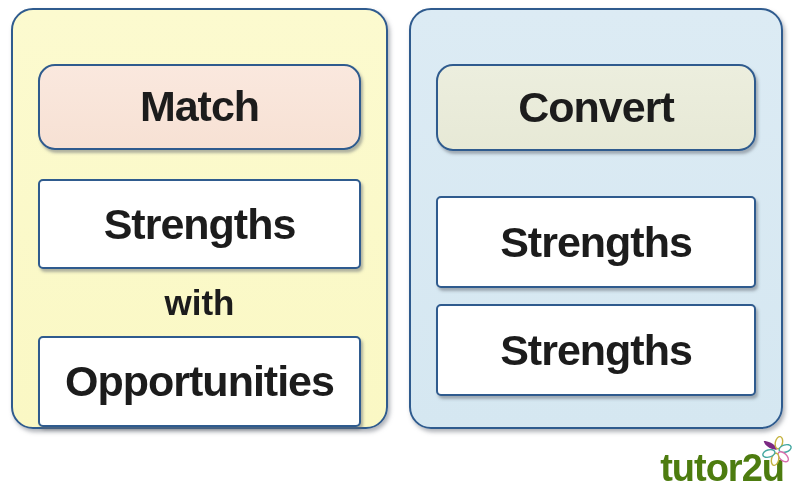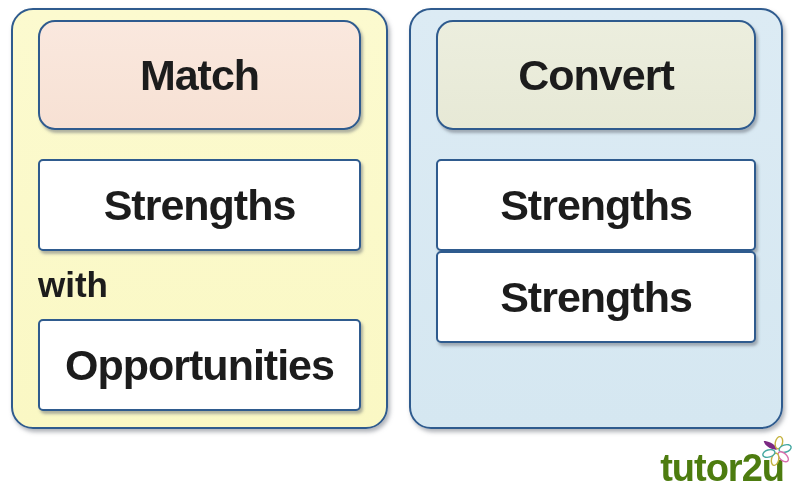--- a/index.html
+++ b/index.html
@@ -29,50 +29,52 @@
   }
   .panel-left {
     left: 11px;
     width: 377px;
     background: linear-gradient(180deg, #FCFACF 0%, #FAF8C4 100%);
   }
   .panel-right {
     left: 409px;
     width: 374px;
     background: linear-gradient(180deg, #DCEBF4 0%, #D5E7F1 100%);
+    gap: 16px;
   }
   .hbox, .wbox {
     box-sizing: border-box;
     border: 2px solid #2F5B8E;
     display: flex;
     align-items: center;
     justify-content: center;
     box-shadow: 2px 3px 3px rgba(100,105,115,0.5);
   }
   .hbox {
-    height: 110px;
+    height: 87px;
     border-radius: 17px;
     margin-bottom: 29px;
+    margin-top: 44px;
   }
   .hbox-match {
     background: linear-gradient(180deg, #FAE8DE 0%, #F7E1D4 100%);
   }
   .hbox-convert {
     background: linear-gradient(180deg, #ECEEDE 0%, #E7E9D6 100%);
   }
   .wbox {
     height: 92px;
     border-radius: 5px;
     background: #ffffff;
   }
   .connector {
     height: 68px;
     display: flex;
     align-items: center;
-    justify-content: flex-start;
+    justify-content: center;
   }
   .box-label {
     font-size: 43px;
     font-weight: bold;
     color: #1C1C1C;
     letter-spacing: -1px;
     white-space: nowrap;
   }
   .connector-label {
     font-size: 35px;

